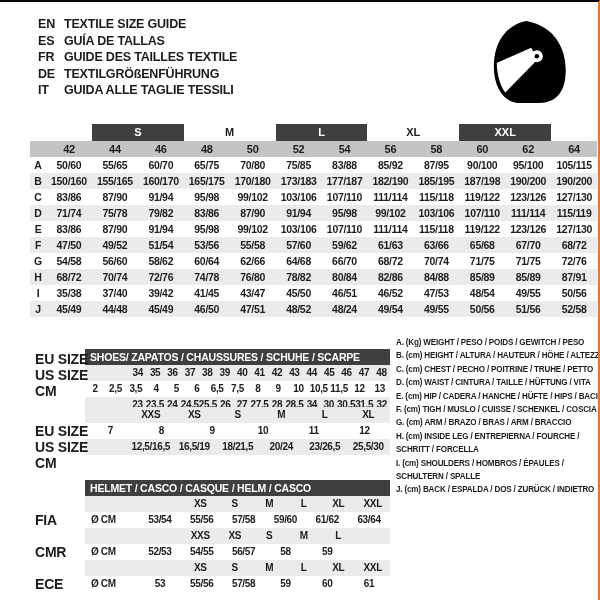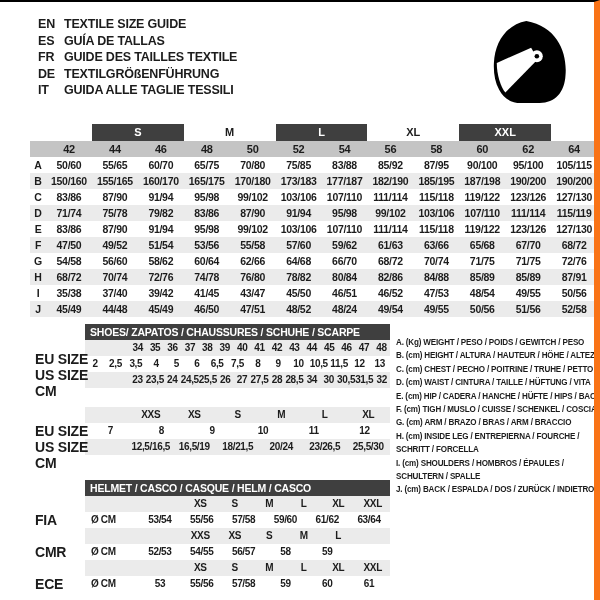--- a/index.html
+++ b/index.html
@@ -1,17 +1,17 @@
 <!DOCTYPE html>
 <html><head>
 <meta charset="utf-8">
 <style>
   html,body{margin:0;padding:0;background:#fff;}
   .page{position:relative;width:600px;height:600px;background:#fff;overflow:hidden;box-sizing:border-box;
-        border-top:2px solid #000;border-right:6px solid #f97316;
+        border-top:2px solid #000;border-right:2px solid #f97316;
         font-family:"Liberation Sans",sans-serif;color:#1c1c1c;}
   
   .langs{position:absolute;left:38px;top:14px;}
   .lang-row{display:flex;font-size:12.5px;font-weight:bold;line-height:16.5px;letter-spacing:-0.2px;}
   .lang-code{width:26px;}
   
   .helmet-icon{position:absolute;left:492px;top:16px;}
   
   .mtable{position:absolute;left:30px;top:122px;width:567px;}
   .mt-groups{position:relative;height:17px;}
@@ -239,21 +239,21 @@
         <div class="mt-cell">48/52</div>
         <div class="mt-cell">48/24</div>
         <div class="mt-cell">49/54</div>
         <div class="mt-cell">49/55</div>
         <div class="mt-cell">50/56</div>
         <div class="mt-cell">51/56</div>
         <div class="mt-cell">52/58</div>
       </div>
     </div>
 
-  <div class="sec" style="top:322px">
+  <div class="sec" style="top:347px">
       <div class="bar">SHOES/ ZAPATOS / CHAUSSURES / SCHUHE / SCARPE</div>
       <div class="sec-row shaded">
         <div class="sec-cell">34</div>
         <div class="sec-cell">35</div>
         <div class="sec-cell">36</div>
         <div class="sec-cell">37</div>
         <div class="sec-cell">38</div>
         <div class="sec-cell">39</div>
         <div class="sec-cell">40</div>
         <div class="sec-cell">41</div>

